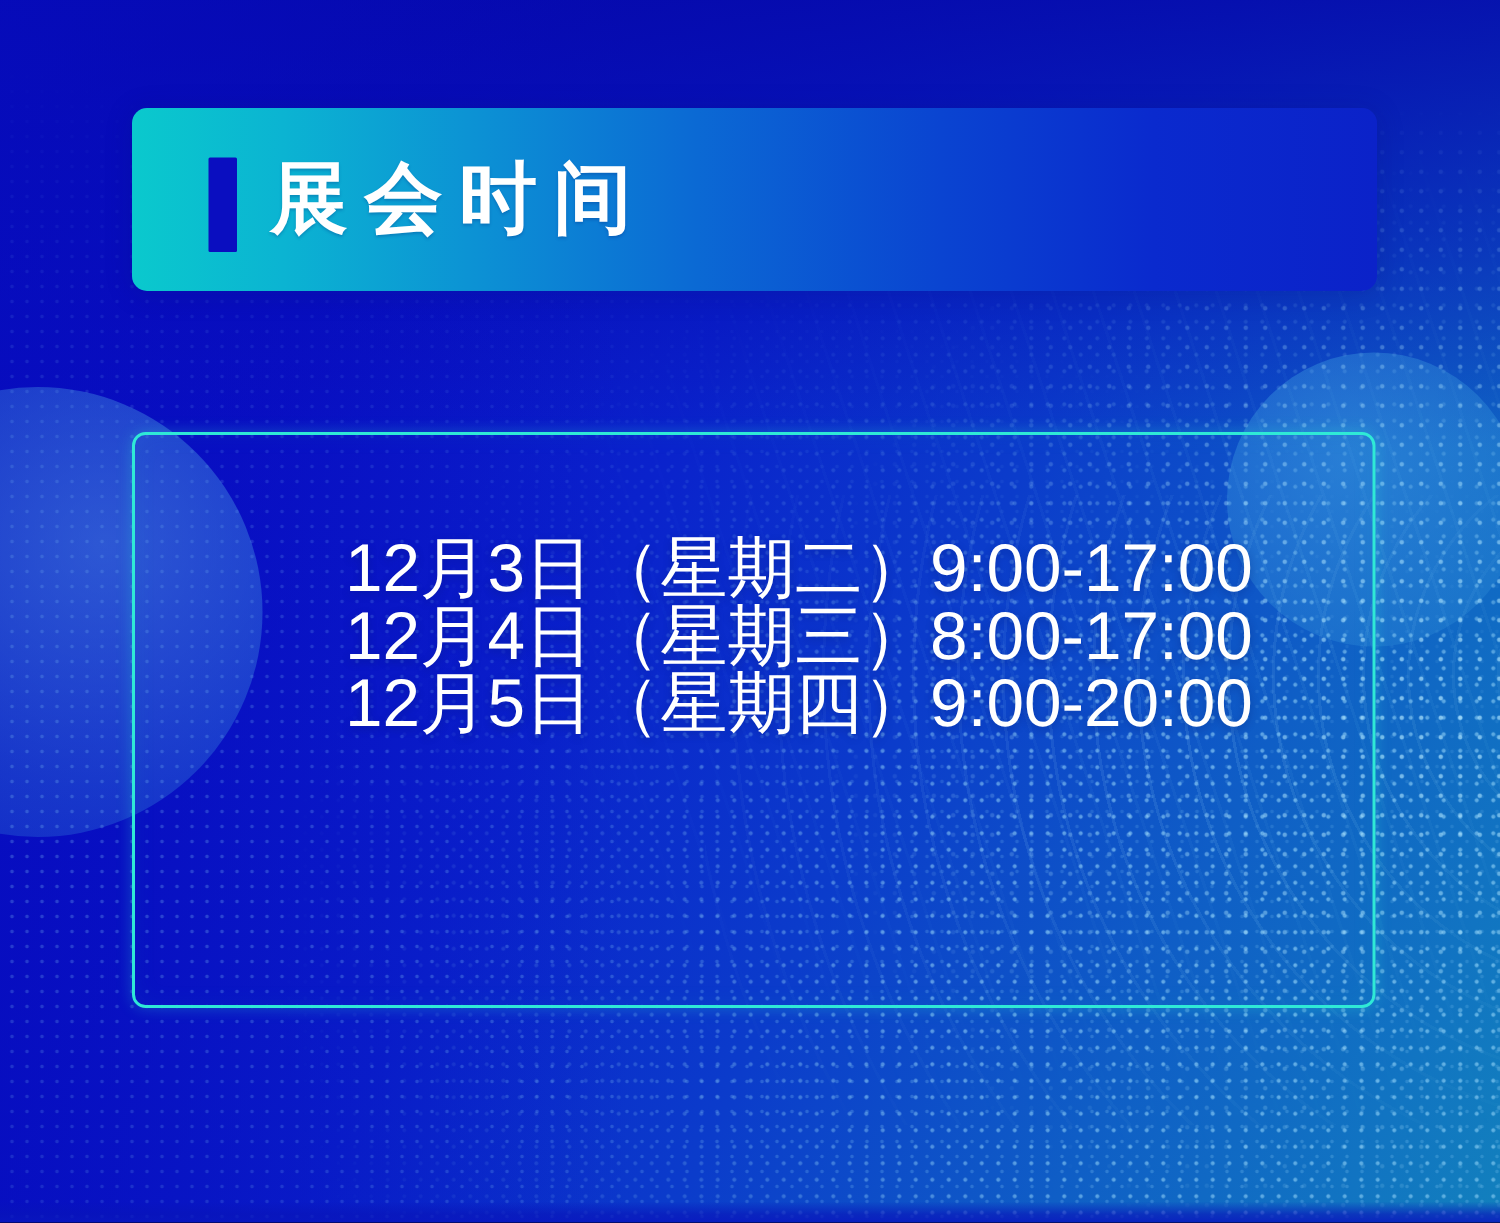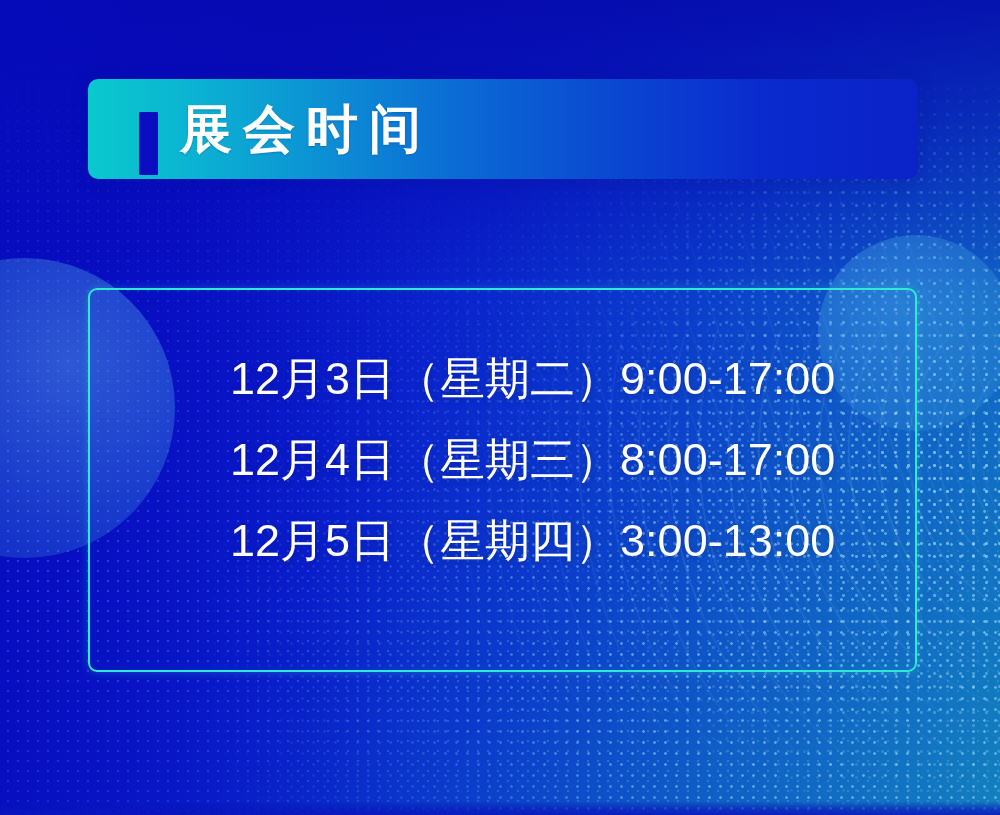--- a/index.html
+++ b/index.html
@@ -126,34 +126,33 @@
     mask-image: radial-gradient(ellipse 420px 320px at 330px 180px, rgba(0,0,0,0.95) 0%, rgba(0,0,0,0.4) 58%, rgba(0,0,0,0) 100%);
     opacity: 0.8;
   }
 
   
   .banner {
     position: absolute;
     left: 88px;
     top: 72px;
     width: 830px;
-    height: 100px;
+    height: 122px;
     border-radius: 10px;
     background: linear-gradient(90deg,
       #0ac9cd 0%,
       #0bb4d2 12%,
       #0c93d4 27%,
       #0b6ad4 45%,
       #0a44d1 65%,
       #0a2ace 82%,
       #0b22c9 100%);
     display: flex;
     align-items: center;
     box-shadow: 0 2px 18px rgba(0,20,120,0.22);
-    margin-top: 7px;
   }
   .banner-accent-bar {
     position: absolute;
     left: 51px;
     top: 33px;
     width: 19px;
     height: 63px;
     background: #0a0ec0;
     border-radius: 1px;
   }
@@ -182,21 +181,20 @@
     border-radius: 9px;
     box-sizing: border-box;
     box-shadow: 0 0 10px rgba(46,232,214,0.28), inset 0 0 18px rgba(46,232,214,0.05);
   }
   .schedule-list {
     position: absolute;
     left: 140px;
     top: 66px;
     display: flex;
     flex-direction: column;
-    gap: 36px;
   }
   .schedule-row {
     color: #ffffff;
     font-size: 45px;
     font-weight: normal;
     line-height: 1;
     white-space: nowrap;
     letter-spacing: 0px;
     text-shadow: 0 2px 6px rgba(0,25,110,0.30);
   }
@@ -223,17 +221,17 @@
 
   <div class="banner">
     <span class="banner-accent-bar"></span>
     <span class="banner-title">展会时间</span>
   </div>
 
   <div class="frame">
     <div class="schedule-list">
       <div class="schedule-row">12月3日（星期二）9:00-17:00</div>
       <div class="schedule-row">12月4日（星期三）8:00-17:00</div>
-      <div class="schedule-row">12月5日（星期四）3:00-13:00</div>
+      <div class="schedule-row">12月5日（星期四）9:00-20:00</div>
     </div>
   </div>
 
 </div>
 
 </body></html>

